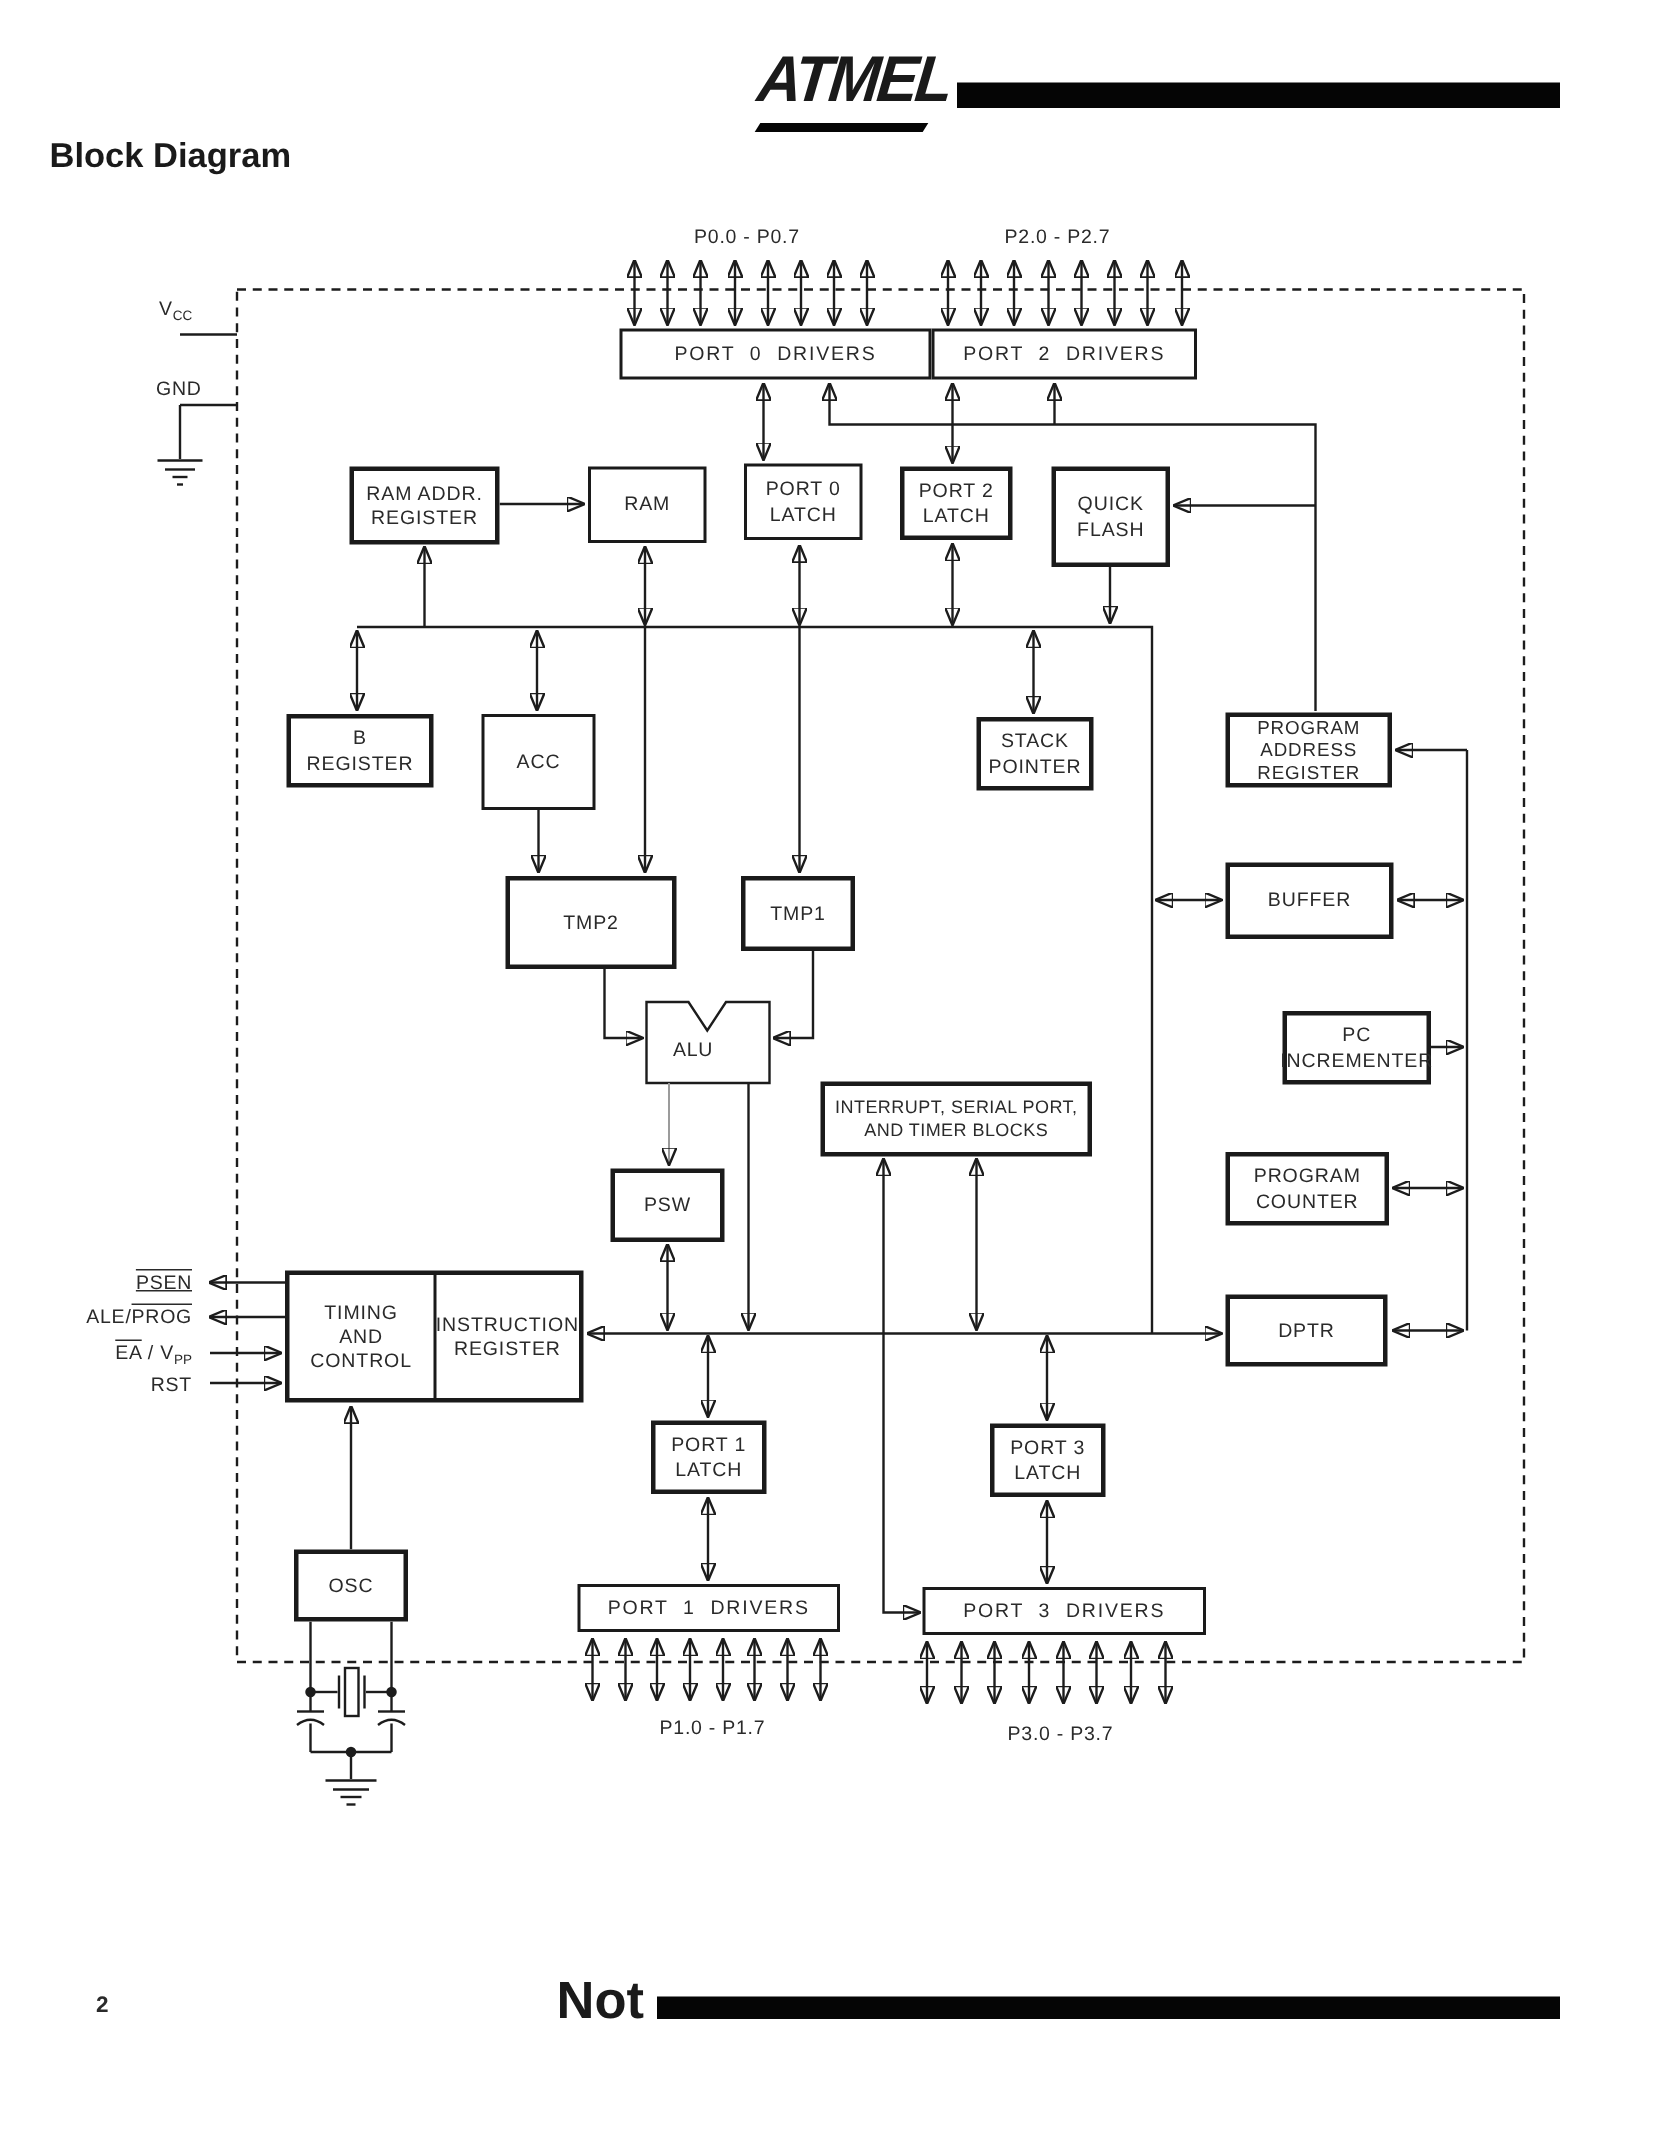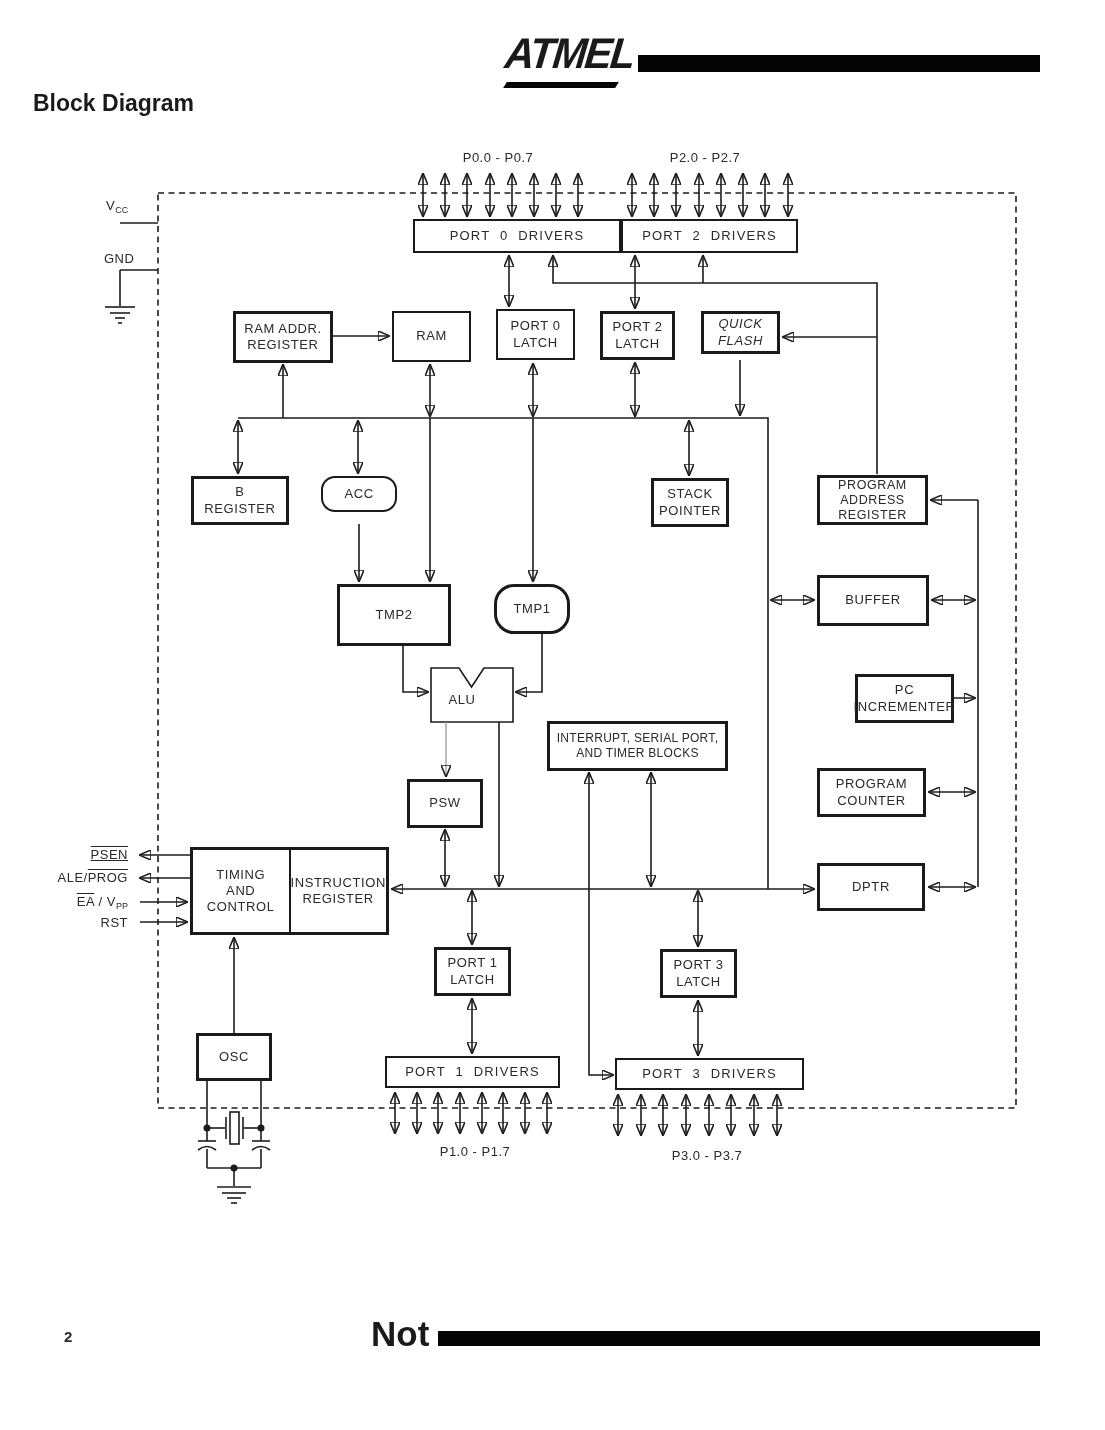--- a/index.html
+++ b/index.html
@@ -206,34 +206,34 @@
   <div class="blk drv" style="left:413px;top:219px;width:208px;height:34px;">PORT 0 DRIVERS</div>
   <div class="blk drv" style="left:621px;top:219px;width:177px;height:34px;">PORT 2 DRIVERS</div>
 
   <div class="blk thick" style="left:233px;top:311px;width:100px;height:52px;">RAM ADDR.
 REGISTER</div>
   <div class="blk" style="left:392px;top:311px;width:79px;height:51px;">RAM</div>
   <div class="blk" style="left:496px;top:309px;width:79px;height:51px;">PORT 0
 LATCH</div>
   <div class="blk thick" style="left:600px;top:311px;width:75px;height:49px;">PORT 2
 LATCH</div>
-  <div class="blk thick" style="left:701px;top:311px;width:79px;height:43px;font-style:italic;">QUICK
+  <div class="blk thick" style="left:701px;top:311px;width:79px;height:67px;">QUICK
 FLASH</div>
 
   <div class="blk thick" style="left:191px;top:476px;width:98px;height:49px;">B
 REGISTER</div>
-  <div class="blk" style="left:321px;top:476px;width:76px;height:36px;border-radius:14px;">ACC</div>
+  <div class="blk" style="left:321px;top:476px;width:76px;height:64px;">ACC</div>
   <div class="blk thick" style="left:651px;top:478px;width:78px;height:49px;">STACK
 POINTER</div>
   <div class="blk thick mid" style="left:817px;top:475px;width:111px;height:50px;">PROGRAM
 ADDRESS
 REGISTER</div>
 
   <div class="blk thick" style="left:337px;top:584px;width:114px;height:62px;">TMP2</div>
-  <div class="blk thick" style="left:494px;top:584px;width:76px;height:50px;border-radius:20px;">TMP1</div>
+  <div class="blk thick" style="left:494px;top:584px;width:76px;height:50px;">TMP1</div>
   <div class="blk thick" style="left:817px;top:575px;width:112px;height:51px;">BUFFER</div>
 
   <div class="lbl" style="left:431px;top:692px;width:62px;text-align:center;">ALU</div>
 
   <div class="blk thick" style="left:855px;top:674px;width:99px;height:49px;">PC
 INCREMENTER</div>
   <div class="blk thick small" style="left:547px;top:721px;width:181px;height:50px;">INTERRUPT,  SERIAL  PORT,
 AND  TIMER  BLOCKS</div>
   <div class="blk thick" style="left:407px;top:779px;width:76px;height:49px;">PSW</div>
   <div class="blk thick" style="left:817px;top:768px;width:109px;height:49px;">PROGRAM

